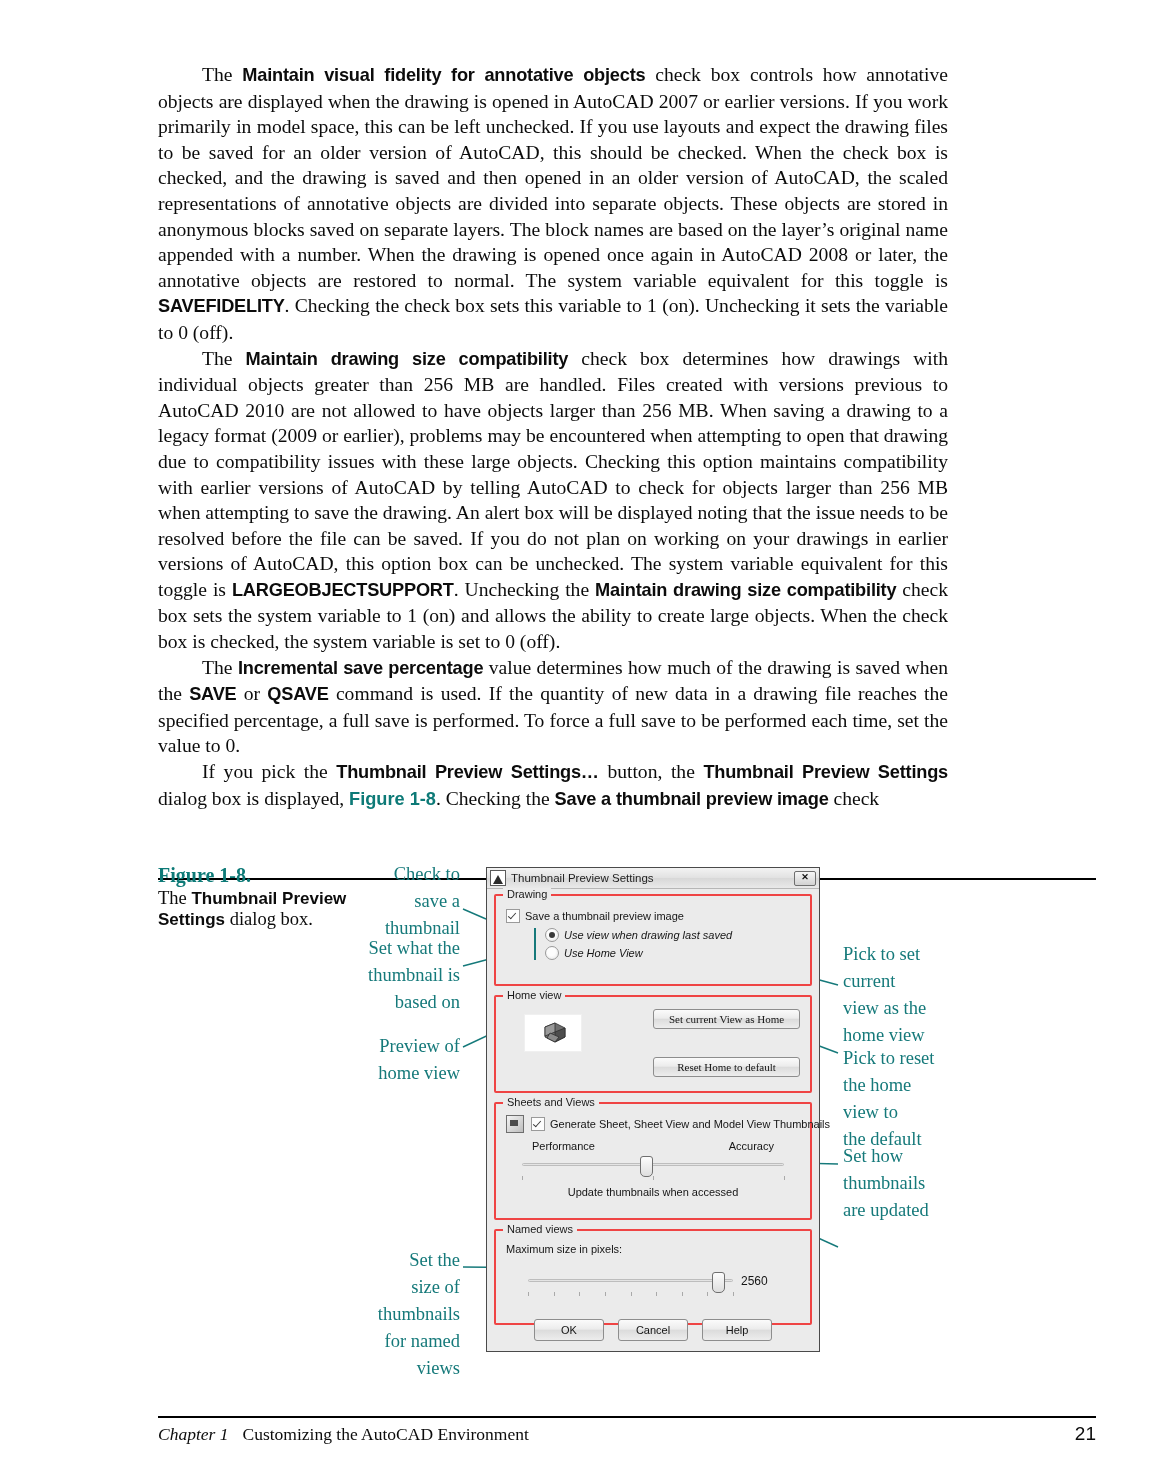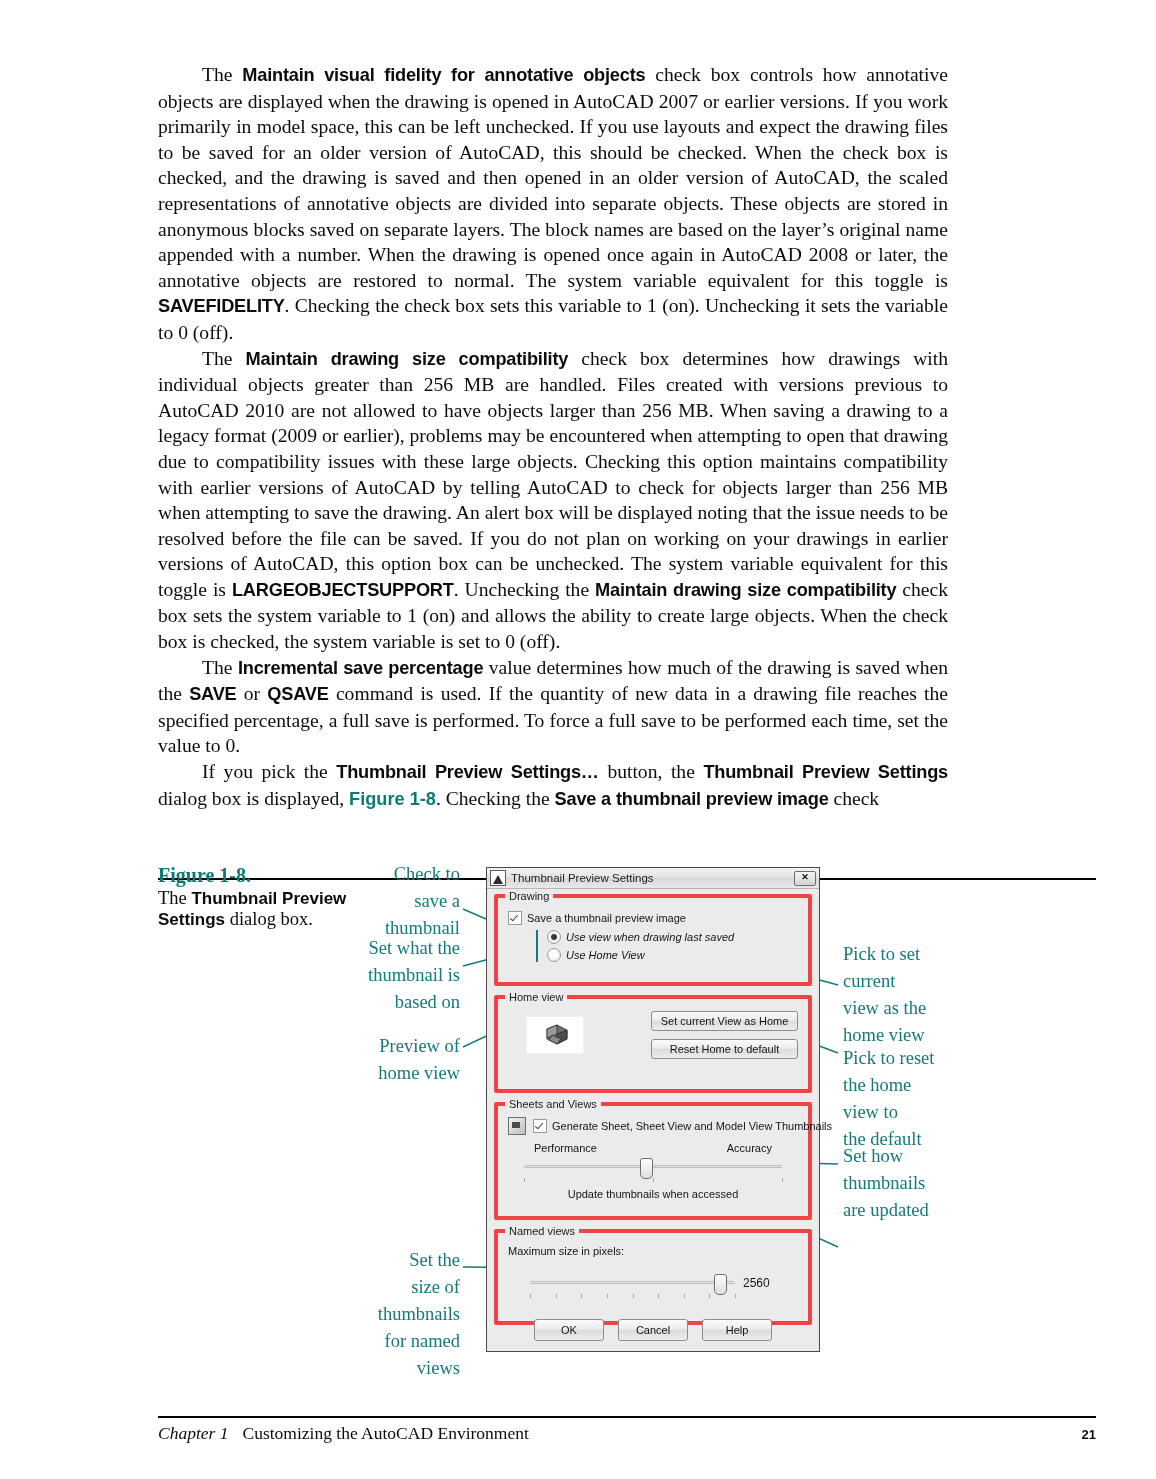--- a/index.html
+++ b/index.html
@@ -161,21 +161,21 @@
     flex: none;
   }
   #dlg-body {
     padding: 5px 7px 0 7px;
     box-sizing: border-box;
     height: calc(100% - 21px);
     position: relative;
   }
 
   .groupbox {
-    border: 4px solid #ef4444;
+    border: 2px solid #ef4444;
     border-radius: 2px;
     position: relative;
     margin-bottom: 9px;
     background: #ebebeb;
     box-sizing: border-box;
   }
   .groupbox > .gb-title {
     position: absolute;
     top: -8px; left: 7px;
     background: #ebebeb;
@@ -246,21 +246,21 @@
     background: linear-gradient(to bottom, #fbfbfb 0%, #ececec 45%, #dcdcdc 52%, #ededed 100%);
     border: 1px solid #8d8d8d;
     border-radius: 3px;
     font-size: 11px;
     color: #141414;
     text-align: center;
     padding: 3px 0;
     width: 145px;
     font-family: "Liberation Sans", sans-serif;
   }
-  .hv-buttons .dlg-button { margin-bottom: 8px; }
+  .hv-buttons .dlg-button { margin-bottom: 28px; font-family: Liberation Serif, serif; }
 
   .sv-chk-row { display: flex; align-items: center; }
   #sheet-icon {
     width: 16px; height: 16px;
     margin-right: 7px;
     flex: none;
     background: linear-gradient(135deg,#f4f4f4 0%,#bdbdbd 100%);
     border: 1px solid #6e6e6e;
     position: relative;
   }
@@ -350,21 +350,21 @@
     top: 1423px;
     width: 938px;
     font-family: "Liberation Serif", serif;
     font-size: 17.5px;
     color: #0c0c0c;
     display: flex;
     align-items: baseline;
   }
   #footer-chapter { font-style: italic; margin-right: 14px; }
   #footer-title { flex: 1; }
-  #footer-pageno { font-family: "Liberation Sans", sans-serif; font-weight: bold; font-size: 13px; }
+  #footer-pageno { font-family: "Liberation Sans", sans-serif; font-weight: normal; font-size: 19px; }
 </style>
 </head>
 <body>
 
 <div id="text-column">
   <p class="para"><span>The </span><span class="bold">Maintain visual fidelity for annotative objects</span><span> check box controls how annotative objects are displayed when the drawing is opened in AutoCAD 2007 or earlier versions. If you work primarily in model space, this can be left unchecked. If you use layouts and expect the drawing files to be saved for an older version of AutoCAD, this should be checked. When the check box is checked, and the drawing is saved and then opened in an older version of AutoCAD, the scaled representations of annotative objects are divided into separate objects. These objects are stored in anonymous blocks saved on separate layers. The block names are based on the layer’s original name appended with a number. When the drawing is opened once again in AutoCAD 2008 or later, the annotative objects are restored to normal. The system variable equivalent for this toggle is </span><span class="bold">SAVEFIDELITY</span><span>. Checking the check box sets this variable to 1 (on). Unchecking it sets the variable to 0 (off).</span></p>
   <p class="para"><span>The </span><span class="bold">Maintain drawing size compatibility</span><span> check box determines how drawings with individual objects greater than 256 MB are handled. Files created with versions previous to AutoCAD 2010 are not allowed to have objects larger than 256 MB. When saving a drawing to a legacy format (2009 or earlier), problems may be encountered when attempting to open that drawing due to compatibility issues with these large objects. Checking this option maintains compatibility with earlier versions of AutoCAD by telling AutoCAD to check for objects larger than 256 MB when attempting to save the drawing. An alert box will be displayed noting that the issue needs to be resolved before the file can be saved. If you do not plan on working on your drawings in earlier versions of AutoCAD, this option box can be unchecked. The system variable equivalent for this toggle is </span><span class="bold">LARGEOBJECTSUPPORT</span><span>. Unchecking the </span><span class="bold">Maintain drawing size compatibility</span><span> check box sets the system variable to 1 (on) and allows the ability to create large objects. When the check box is checked, the system variable is set to 0 (off).</span></p>
   <p class="para"><span>The </span><span class="bold">Incremental save percentage</span><span> value determines how much of the drawing is saved when the </span><span class="bold">SAVE</span><span> or </span><span class="bold">QSAVE</span><span> command is used. If the quantity of new data in a drawing file reaches the specified percentage, a full save is performed. To force a full save to be performed each time, set the value to 0.</span></p>
   <p class="para"><span>If you pick the </span><span class="bold">Thumbnail Preview Settings…</span><span> button, the </span><span class="bold">Thumbnail Preview Settings</span><span> dialog box is displayed, </span><span class="figref">Figure 1-8</span><span>. Checking the </span><span class="bold">Save a thumbnail preview image</span><span> check</span></p>
 </div>

